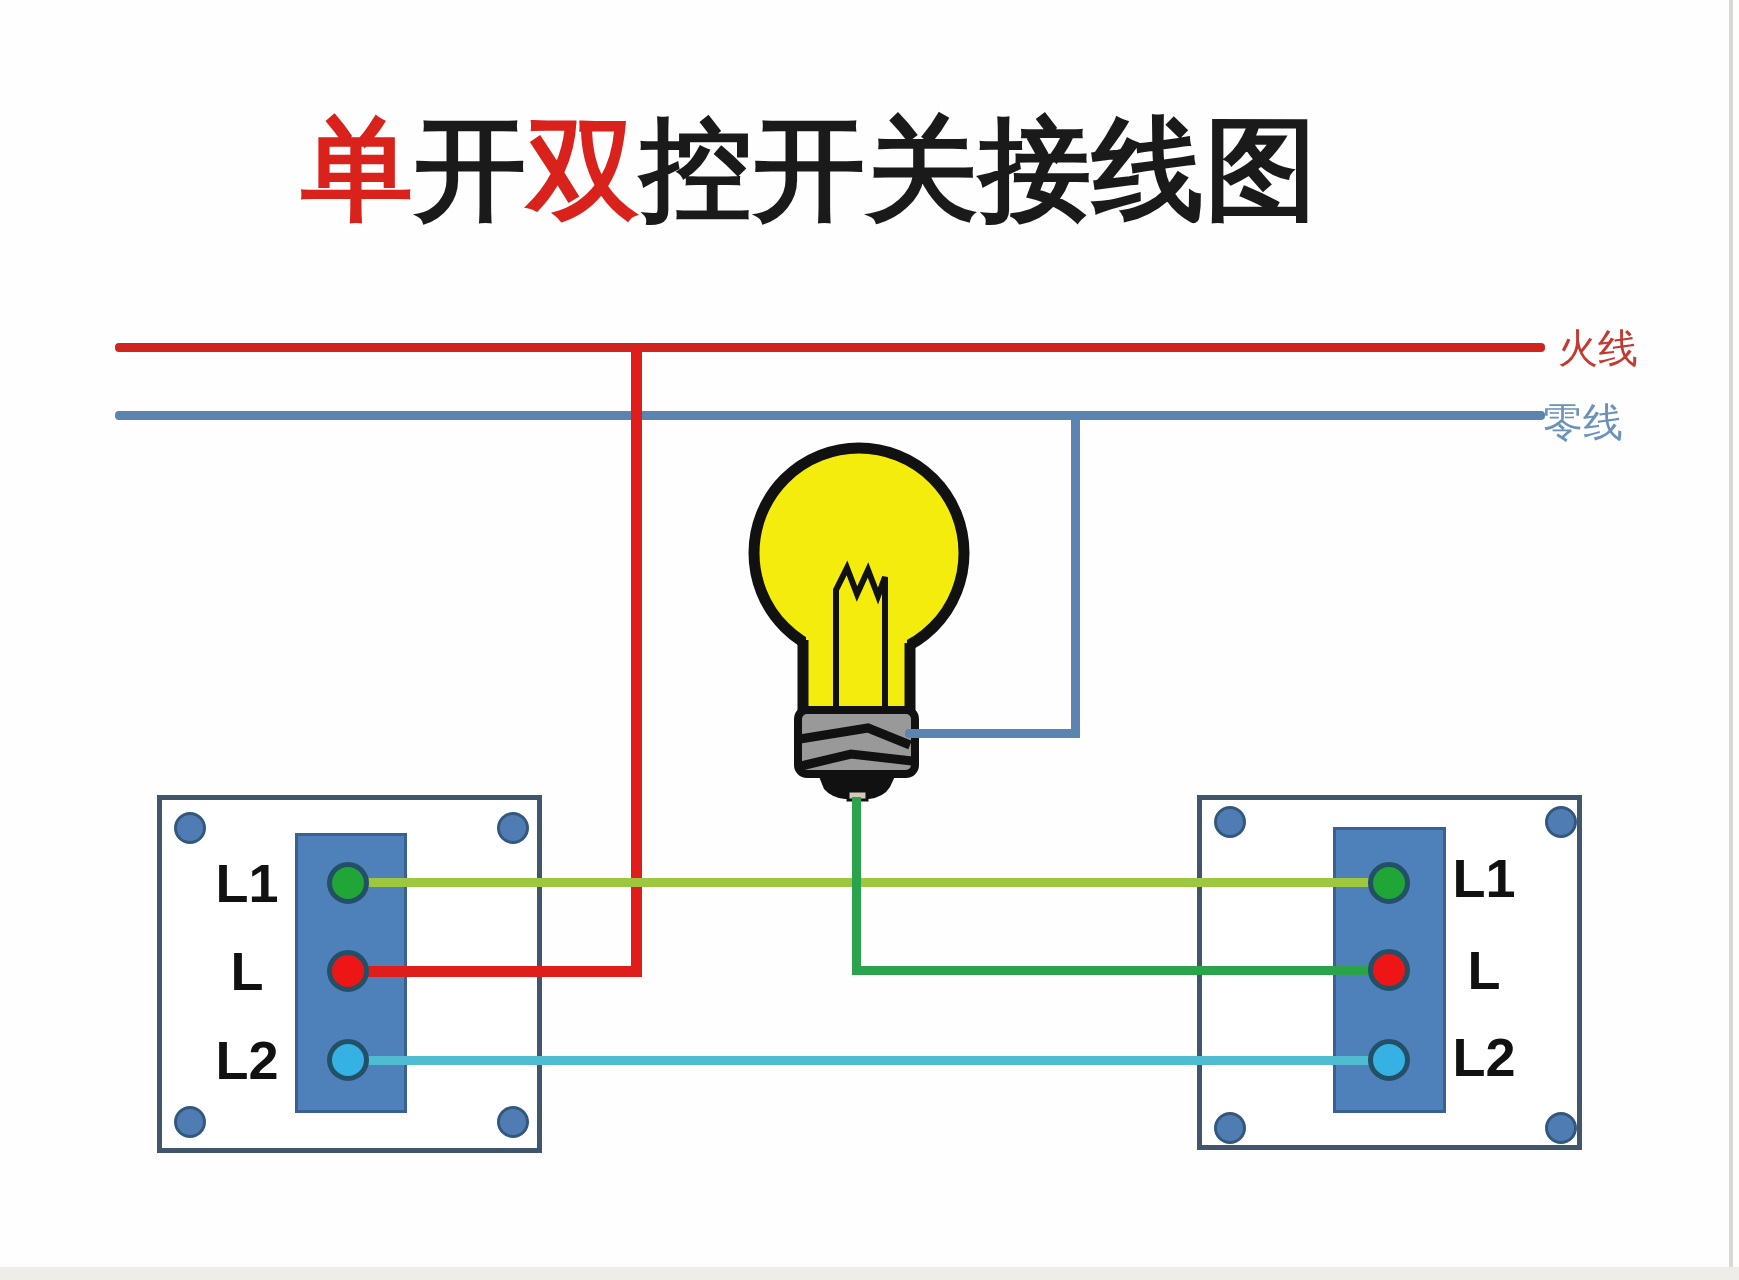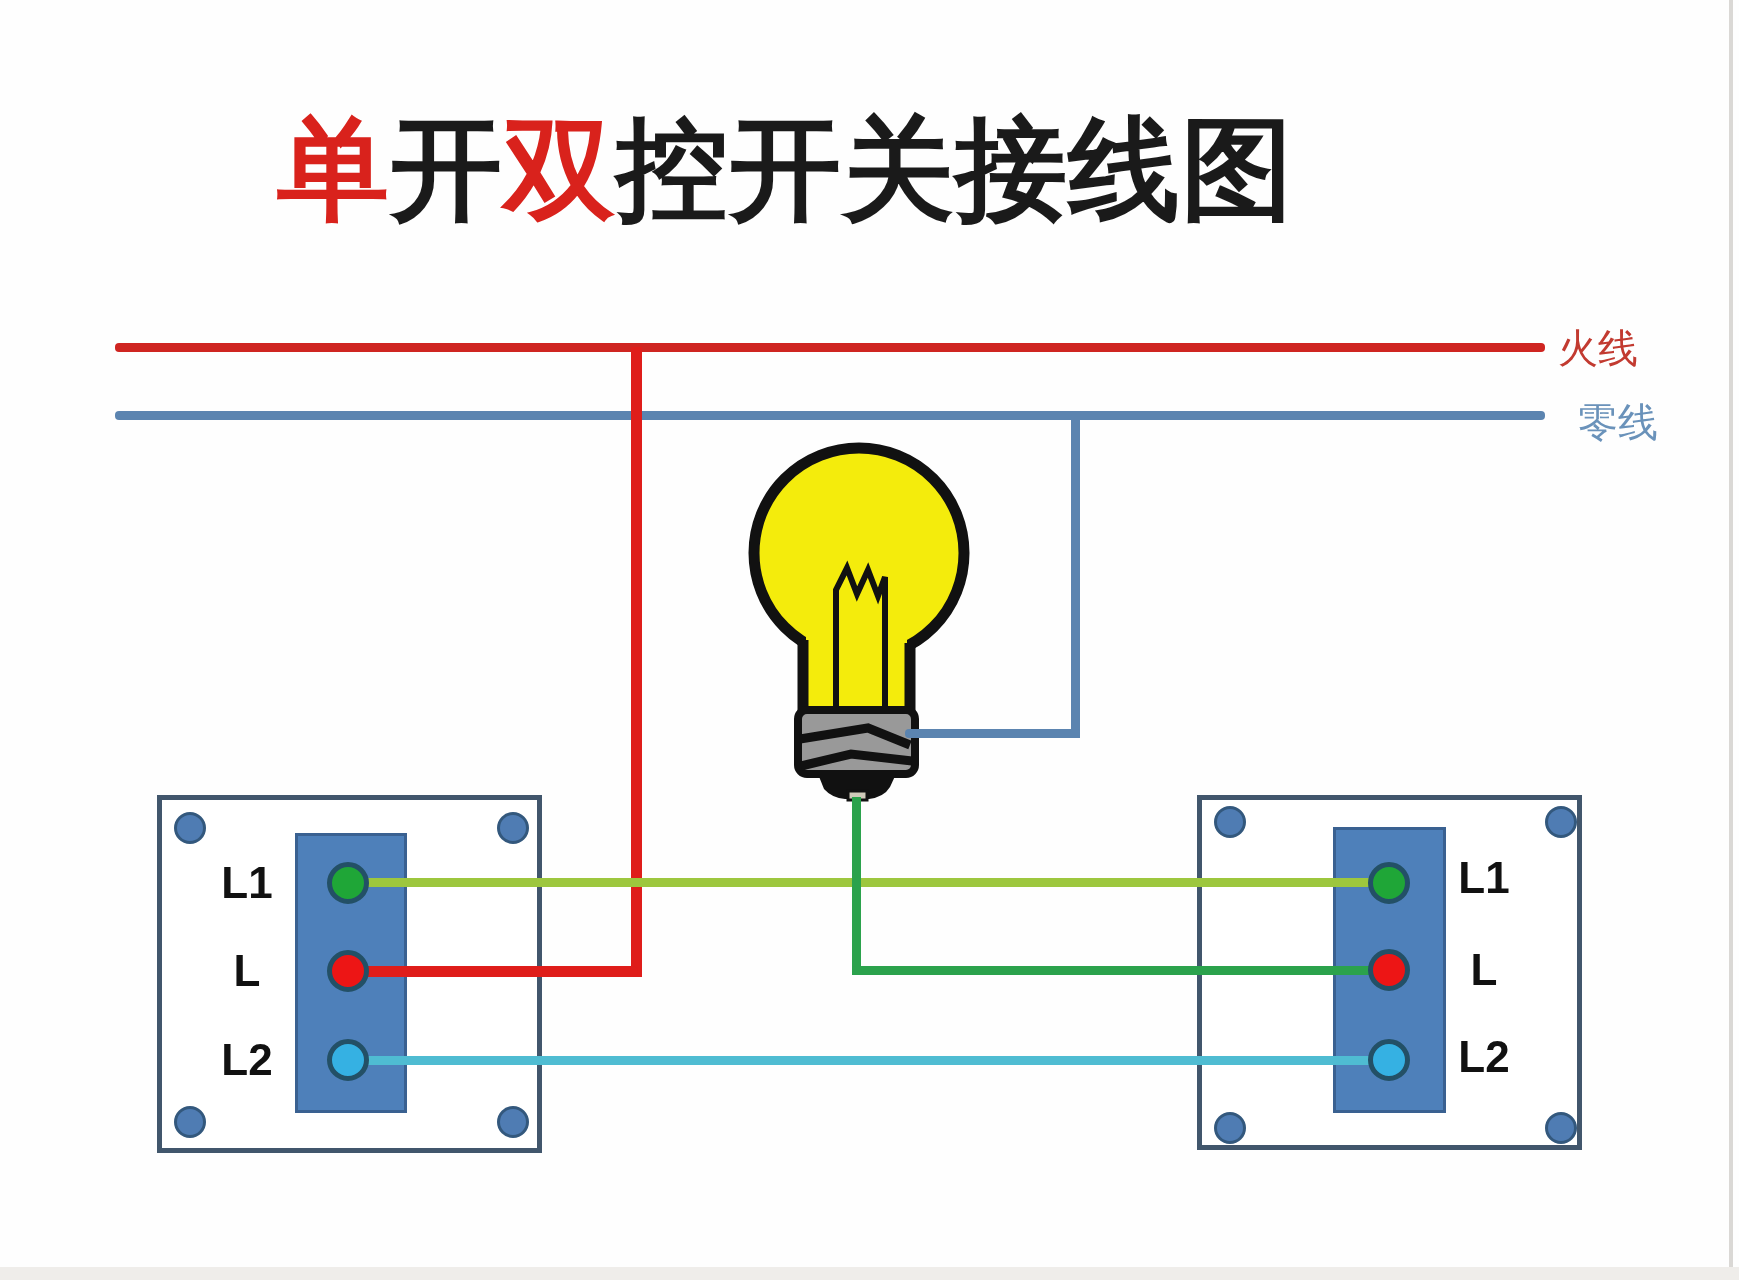--- a/index.html
+++ b/index.html
@@ -1,30 +1,30 @@
 <!DOCTYPE html>
 <html><head>
 <meta charset="utf-8">
 <style>
   html,body{margin:0;padding:0;background:#ffffff;}
   .canvas{position:relative;width:1739px;height:1280px;background:#fefefe;overflow:hidden;
           font-family:"Liberation Sans", sans-serif;}
   
   .main-title{position:absolute;left:0;top:108px;width:1571px;margin:0;
-              text-align:center;font-size:112px;font-weight:700;letter-spacing:1px;line-height:1.1;}
+              text-align:center;font-size:112px;font-weight:700;letter-spacing:1px;line-height:1.1;padding-left:24px;}
   .main-title span{display:inline-block;}
   
   .switch-box{position:absolute;background:#ffffff;border:5px solid #41566c;box-sizing:border-box;}
   .screw{position:absolute;width:32px;height:32px;border-radius:50%;
          background:#4f7cb3;border:3px solid #33587d;box-sizing:border-box;}
   .inner-rect{position:absolute;background:#4e80ba;border:3px solid #3a6191;box-sizing:border-box;}
   .switch-title{position:absolute;width:500px;text-align:center;font-size:47px;font-weight:600;color:#111;line-height:52px;}
   .terminal{position:absolute;width:42px;height:42px;border-radius:50%;
             border:5px solid #235066;box-sizing:border-box;}
-  .t-label{position:absolute;width:80px;text-align:center;font-size:44px;font-weight:700;color:#111;line-height:52px;}
+  .t-label{position:absolute;width:80px;text-align:center;font-size:54px;font-weight:700;color:#111;line-height:52px;}
   
   .wire{position:absolute;}
   .legend-label{position:absolute;font-size:40px;font-weight:400;line-height:52px;}
   
   .edge-right{position:absolute;left:1729px;top:0;width:4px;height:1280px;background:#dad8d5;}
   .edge-bottom{position:absolute;left:0;top:1267px;width:1739px;height:13px;background:#efedea;}
 </style>
 </head>
 <body>
 
@@ -82,17 +82,17 @@
   <div class="wire" style="left: 852px; top: 966px; width: 537px; height: 9px; border-radius: 4px; background-color: rgb(43, 162, 76);"></div>
 
   <div class="terminal" style="left: 327px; top: 862px; background-color: rgb(31, 166, 55);"></div>
   <div class="terminal" style="left: 327px; top: 950px; background-color: rgb(237, 21, 21);"></div>
   <div class="terminal" style="left: 327px; top: 1039px; background-color: rgb(53, 177, 227);"></div>
   <div class="terminal" style="left: 1368px; top: 862px; background-color: rgb(31, 166, 55);"></div>
   <div class="terminal" style="left: 1368px; top: 949px; background-color: rgb(237, 21, 21);"></div>
   <div class="terminal" style="left: 1368px; top: 1039px; background-color: rgb(53, 177, 227);"></div>
 
   <div class="legend-label" style="left: 1558px; top: 322px; color: rgb(194, 58, 48);">火线</div>
-  <div class="legend-label" style="left: 1578px; top: 396px; color: rgb(106, 146, 186);">零线</div>
+  <div class="legend-label" style="left: 1543px; top: 396px; color: rgb(106, 146, 186);">零线</div>
 
   <div class="edge-right"></div>
   <div class="edge-bottom"></div>
 </div>
 
 </body></html>

